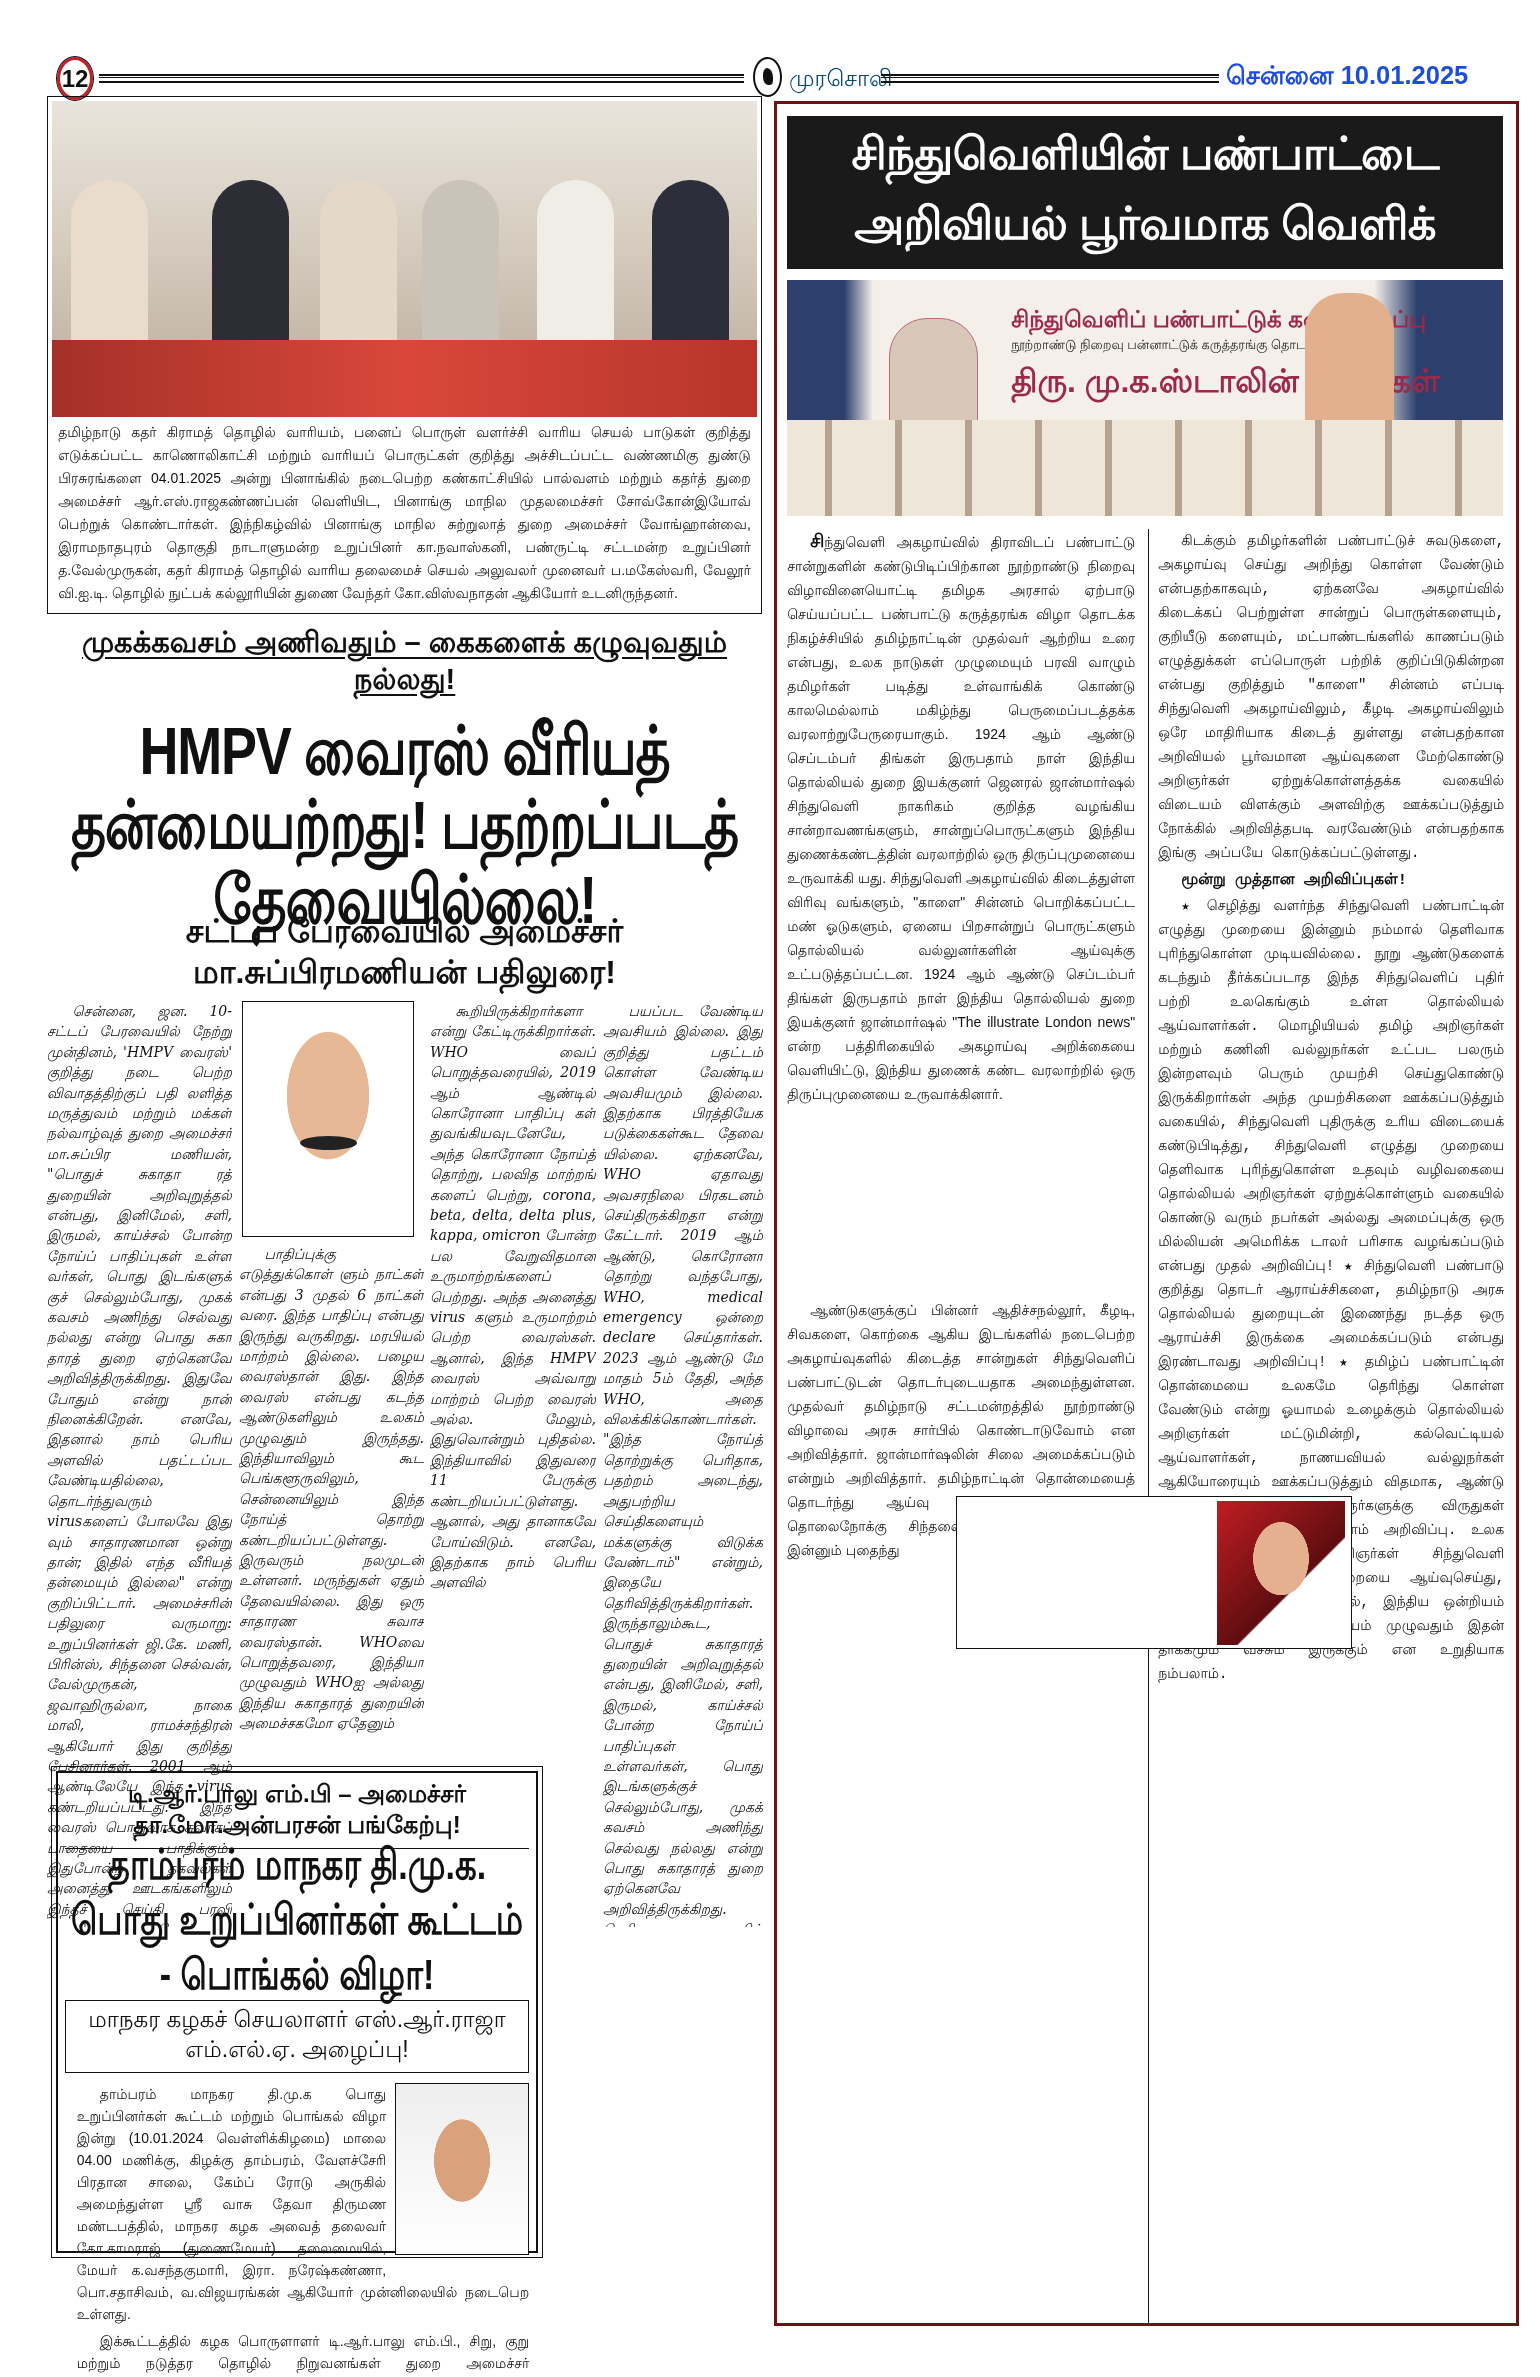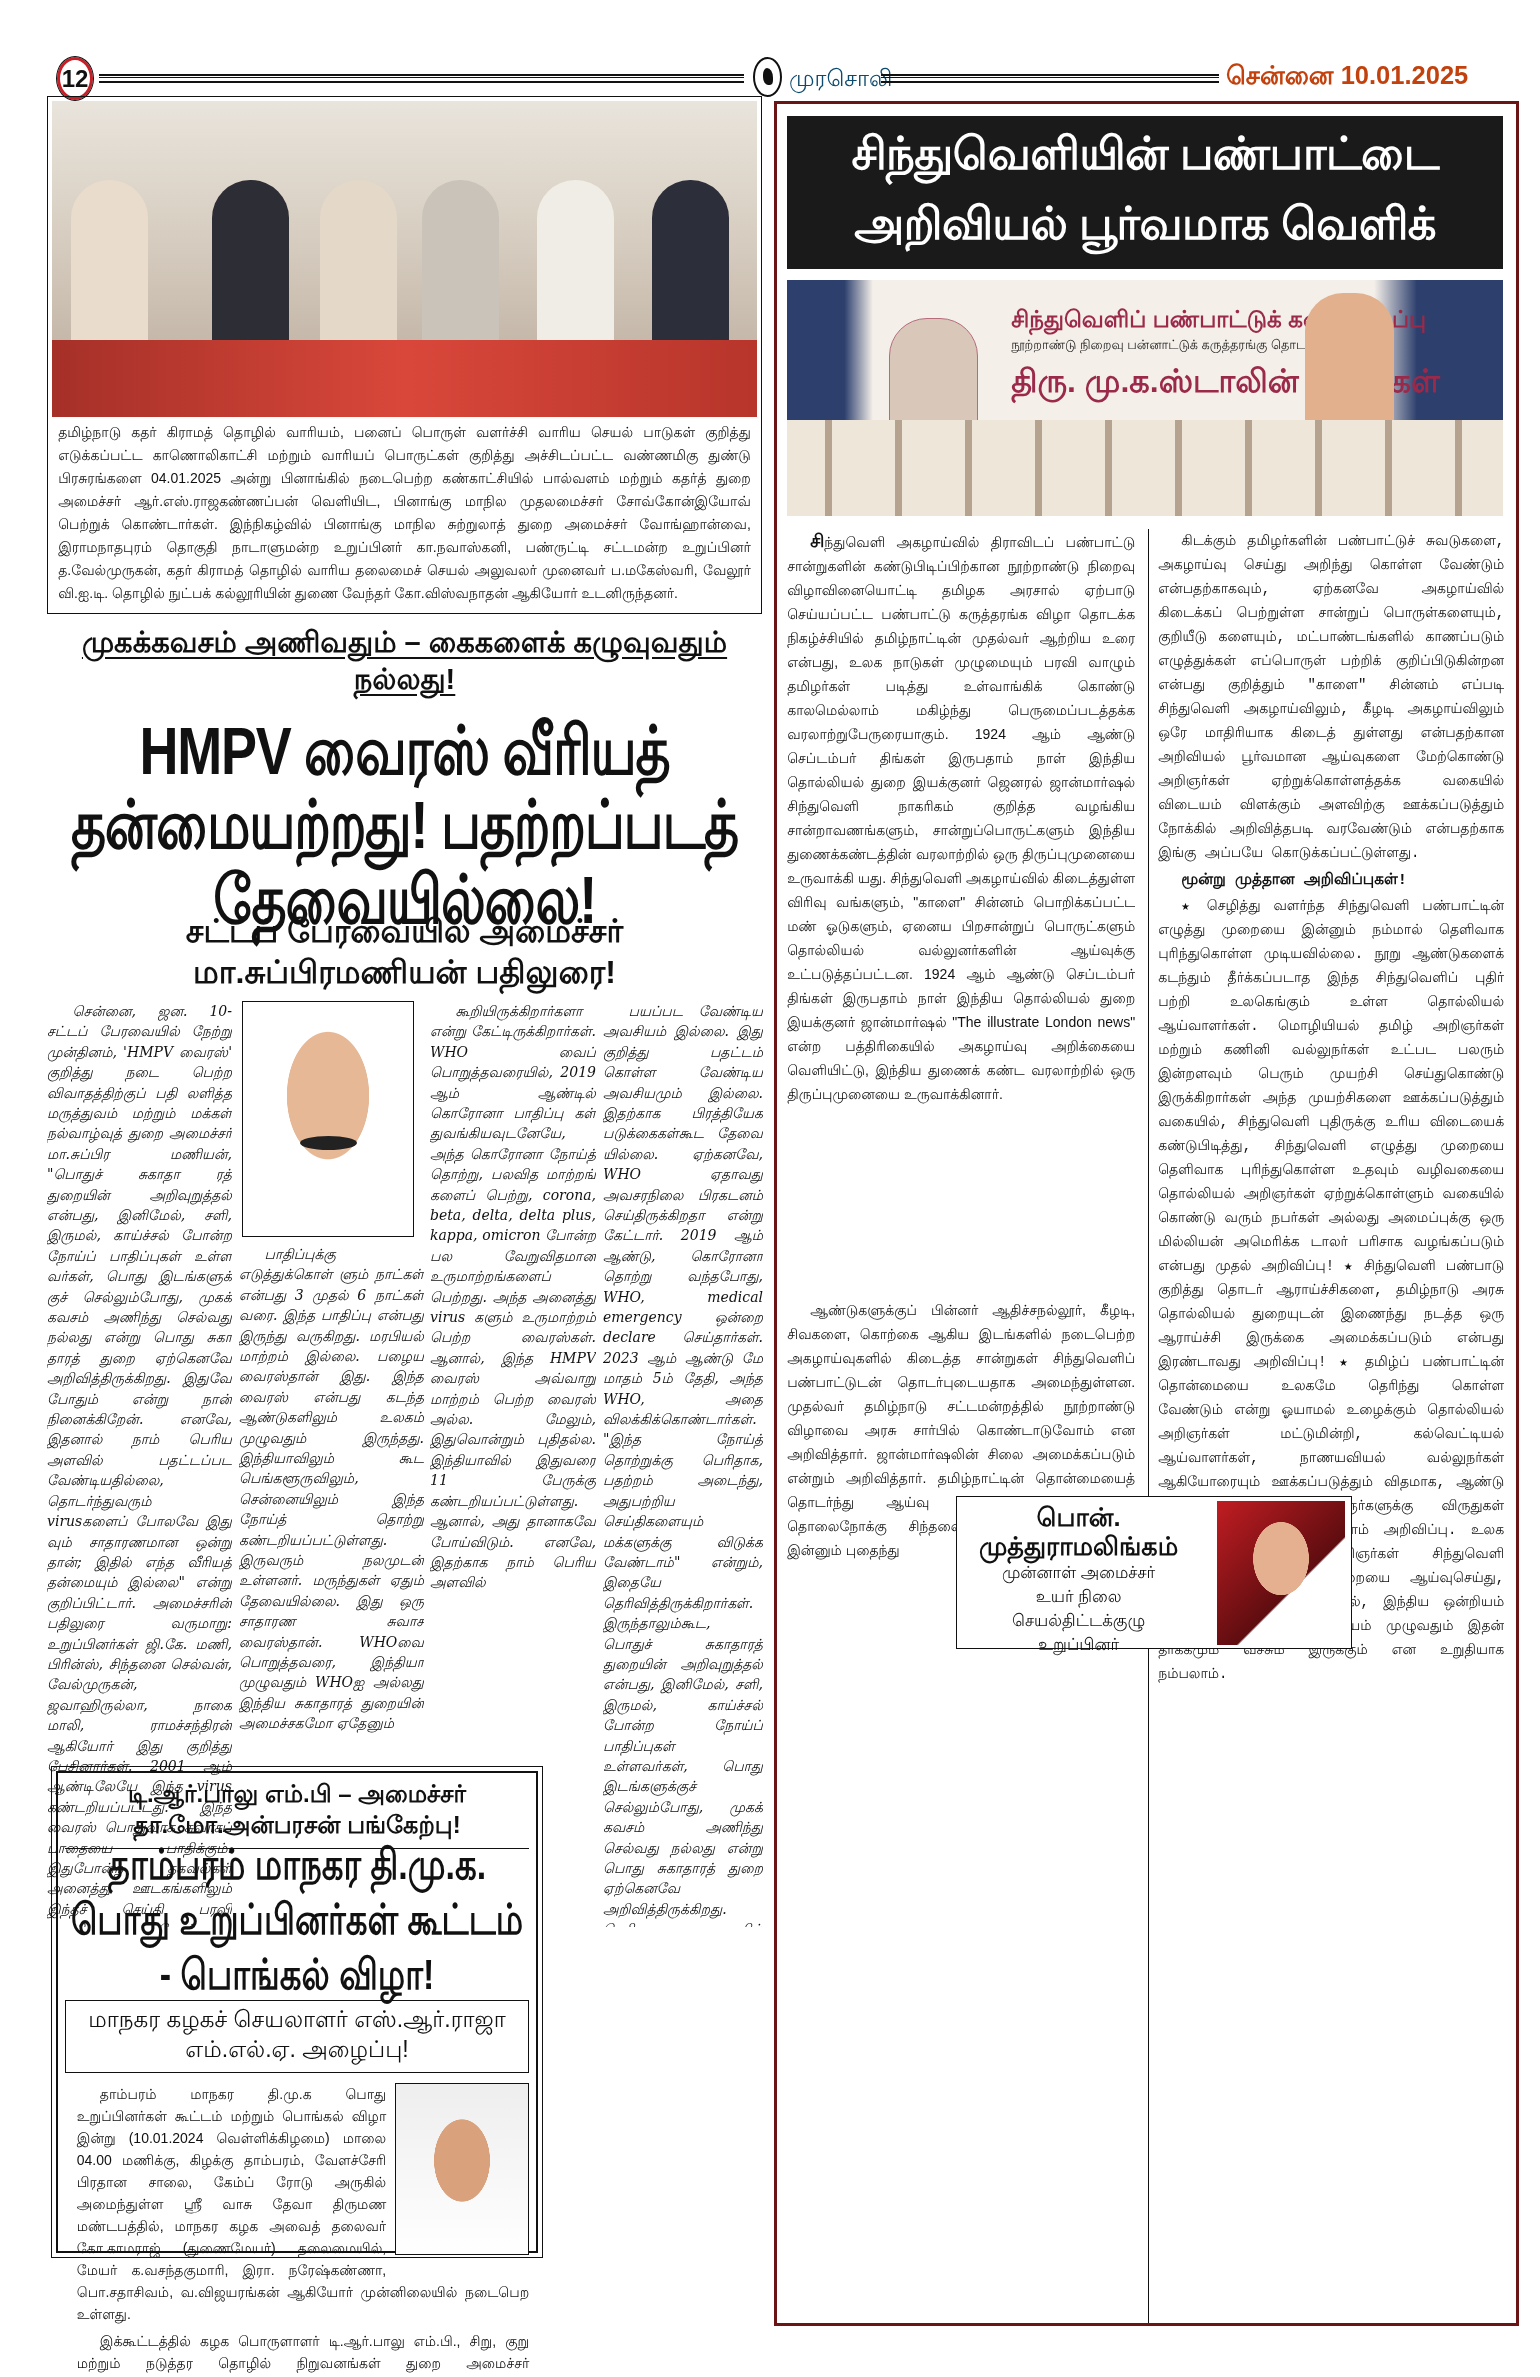--- a/index.html
+++ b/index.html
@@ -11,21 +11,21 @@
   .page-no { position: absolute; left: 0; top: 0; width: 36px; height: 43px; border-radius: 50%;
     border: 3.2px solid #c61f27; outline: 1.9px solid #111; background: #fff;
     font: bold 24px "Liberation Sans", sans-serif; display: flex; align-items: center; justify-content: center; color: #111; }
   .rule { position: absolute; top: 16.6px; height: 9px; border-top: 2.6px solid #111; border-bottom: 2.6px solid #111; }
   .rule::after { content: ""; position: absolute; left: 0; right: 0; top: 1.9px; border-top: 1.3px solid #111; }
   .rule.r1 { left: 42px; width: 645px; }
   .rule.r2 { left: 824px; width: 338px; }
   .paper-logo { position: absolute; left: 696px; top: 0; width: 29px; height: 40px; border-radius: 50%; border: 2.6px solid #111; background: #fff; }
   .paper-logo::after { content: ""; position: absolute; left: 7.7px; top: 9px; width: 10.2px; height: 16.6px; background: #111; border-radius: 40% 60% 30% 50%; }
   .paper-name { position: absolute; left: 732px; top: 8px; font: 23px "Liberation Sans", sans-serif; color: #0c4a6e; }
-  .dateline { position: absolute; left: 1169px; top: 3.8px; font: bold 25.5px "Liberation Sans", sans-serif; color: #c2410c; white-space: nowrap; text-align: center; }
+  .dateline { position: absolute; left: 1169px; top: 3.8px; font: bold 25.5px "Liberation Sans", sans-serif; color: #1d4ed8; white-space: nowrap; text-align: center; }
 
   
   .left-col { position: absolute; left: 47px; top: 96px; width: 715px; }
   .photo-box { border: 1.3px solid #111; padding: 3.8px; }
   .photo { width: 100%; height: 316px; position: relative; overflow: hidden;
     background: linear-gradient(180deg, #e9e4dc 0%, #d8cfc2 40%, #b9a99a 100%); }
   .photo .banner { position: absolute; left: 0; right: 0; bottom: 0; height: 77px; background: linear-gradient(90deg,#a53028,#d9473a,#b7352b); }
   .person { position: absolute; bottom: 25.5px; width: 77px; height: 211px; border-radius: 38px 38px 6.4px 6.4px; }
   .caption { font: 14px/23px "Liberation Sans", sans-serif; padding: 3.8px 6.4px 5.1px; text-align: justify; }
 
@@ -157,24 +157,17 @@
       <p><span class="dropcap">சி</span><span>ந்துவெளி அகழாய்வில் திராவிடப் பண்பாட்டு சான்றுகளின் கண்டுபிடிப்பிற்கான நூற்றாண்டு நிறைவு விழாவினையொட்டி தமிழக அரசால் ஏற்பாடு செய்யப்பட்ட பண்பாட்டு கருத்தரங்க விழா தொடக்க நிகழ்ச்சியில் தமிழ்நாட்டின் முதல்வர் ஆற்றிய உரை என்பது, உலக நாடுகள் முழுமையும் பரவி வாழும் தமிழர்கள் படித்து உள்வாங்கிக் கொண்டு காலமெல்லாம் மகிழ்ந்து பெருமைப்படத்தக்க வரலாற்றுபேருரையாகும். 1924 ஆம் ஆண்டு செப்டம்பர் திங்கள் இருபதாம் நாள் இந்திய தொல்லியல் துறை இயக்குனர் ஜெனரல் ஜான்மார்ஷல் சிந்துவெளி நாகரிகம் குறித்த வழங்கிய சான்றாவணங்களும், சான்றுப்பொருட்களும் இந்திய துணைக்கண்டத்தின் வரலாற்றில் ஒரு திருப்புமுனையை உருவாக்கி யது. சிந்துவெளி அகழாய்வில் கிடைத்துள்ள விரிவு வங்களும், "காளை" சின்னம் பொறிக்கப்பட்ட மண் ஓடுகளும், ஏனைய பிறசான்றுப் பொருட்களும் தொல்லியல் வல்லுனர்களின் ஆய்வுக்கு உட்படுத்தப்பட்டன. 1924 ஆம் ஆண்டு செப்டம்பர் திங்கள் இருபதாம் நாள் இந்திய தொல்லியல் துறை இயக்குனர் ஜான்மார்ஷல் "The illustrate London news" என்ற பத்திரிகையில் அகழாய்வு அறிக்கையை வெளியிட்டு, இந்திய துணைக் கண்ட வரலாற்றில் ஒரு திருப்புமுனையை உருவாக்கினார்.</span></p>
       <p style="margin-top:192px">ஆண்டுகளுக்குப் பின்னர் ஆதிச்சநல்லூர், கீழடி, சிவகளை, கொற்கை ஆகிய இடங்களில் நடைபெற்ற அகழாய்வுகளில் கிடைத்த சான்றுகள் சிந்துவெளிப் பண்பாட்டுடன் தொடர்புடையதாக அமைந்துள்ளன. முதல்வர் தமிழ்நாடு சட்டமன்றத்தில் நூற்றாண்டு விழாவை அரசு சார்பில் கொண்டாடுவோம் என அறிவித்தார். ஜான்மார்ஷலின் சிலை அமைக்கப்படும் என்றும் அறிவித்தார். தமிழ்நாட்டின் தொன்மையைத் தொடர்ந்து ஆய்வு செய்ய வேண்டுமென்ற தொலைநோக்கு சிந்தனையோடு, மண்ணுக்கடியில் இன்னும் புதைந்து</p>
     </div>
     <div class="rcol c2">
       <p>கிடக்கும் தமிழர்களின் பண்பாட்டுச் சுவடுகளை, அகழாய்வு செய்து அறிந்து கொள்ள வேண்டும் என்பதற்காகவும், ஏற்கனவே அகழாய்வில் கிடைக்கப் பெற்றுள்ள சான்றுப் பொருள்களையும், குறியீடு களையும், மட்பாண்டங்களில் காணப்படும் எழுத்துக்கள் எப்பொருள் பற்றிக் குறிப்பிடுகின்றன என்பது குறித்தும் "காளை" சின்னம் எப்படி சிந்துவெளி அகழாய்விலும், கீழடி அகழாய்விலும் ஒரே மாதிரியாக கிடைத் துள்ளது என்பதற்கான அறிவியல் பூர்வமான ஆய்வுகளை மேற்கொண்டு அறிஞர்கள் ஏற்றுக்கொள்ளத்தக்க வகையில் விடையம் விளக்கும் அளவிற்கு ஊக்கப்படுத்தும் நோக்கில் அறிவித்தபடி வரவேண்டும் என்பதற்காக இங்கு அப்பயே கொடுக்கப்பட்டுள்ளது.</p>
       <div class="subhead">மூன்று முத்தான அறிவிப்புகள்!</div>
       <p>★ செழித்து வளர்ந்த சிந்துவெளி பண்பாட்டின் எழுத்து முறையை இன்னும் நம்மால் தெளிவாக புரிந்துகொள்ள முடியவில்லை. நூறு ஆண்டுகளைக் கடந்தும் தீர்க்கப்படாத இந்த சிந்துவெளிப் புதிர் பற்றி உலகெங்கும் உள்ள தொல்லியல் ஆய்வாளர்கள். மொழியியல் தமிழ் அறிஞர்கள் மற்றும் கணினி வல்லுநர்கள் உட்பட பலரும் இன்றளவும் பெரும் முயற்சி செய்துகொண்டு இருக்கிறார்கள் அந்த முயற்சிகளை ஊக்கப்படுத்தும் வகையில், சிந்துவெளி புதிருக்கு உரிய விடையைக் கண்டுபிடித்து, சிந்துவெளி எழுத்து முறையை தெளிவாக புரிந்துகொள்ள உதவும் வழிவகையை தொல்லியல் அறிஞர்கள் ஏற்றுக்கொள்ளும் வகையில் கொண்டு வரும் நபர்கள் அல்லது அமைப்புக்கு ஒரு மில்லியன் அமெரிக்க டாலர் பரிசாக வழங்கப்படும் என்பது முதல் அறிவிப்பு! ★ சிந்துவெளி பண்பாடு குறித்து தொடர் ஆராய்ச்சிகளை, தமிழ்நாடு அரசு தொல்லியல் துறையுடன் இணைந்து நடத்த ஒரு ஆராய்ச்சி இருக்கை அமைக்கப்படும் என்பது இரண்டாவது அறிவிப்பு! ★ தமிழ்ப் பண்பாட்டின் தொன்மையை உலகமே தெரிந்து கொள்ள வேண்டும் என்று ஓயாமல் உழைக்கும் தொல்லியல் அறிஞர்கள் மட்டுமின்றி, கல்வெட்டியல் ஆய்வாளர்கள், நாணயவியல் வல்லுநர்கள் ஆகியோரையும் ஊக்கப்படுத்தும் விதமாக, ஆண்டு தோறும் இரண்டு அறிஞர்களுக்கு விருதுகள் வழங்கப்படும். இது மூன்றாம் அறிவிப்பு. உலக நாடுகள் தழுவிய அறிஞர்கள் சிந்துவெளி பண்பாட்டின் எழுத்து முறையை ஆய்வுசெய்து, தமிழக அரசின் அறிவிப்பால், இந்திய ஒன்றியம் மட்டுமல்ல, இந்திய ஒன்றியம் முழுவதும் இதன் தாக்கமும் வீச்சும் இருக்கும் என உறுதியாக நம்பலாம்.</p>
     </div>
 
     <div class="author-box">
-      <div class="text">
-        <div class="name">பொன். முத்துராமலிங்கம்</div>
-        <div>முன்னாள் அமைச்சர்</div>
-        <div>உயர் நிலை</div>
-        <div>செயல்திட்டக்குழு</div>
-        <div>உறுப்பினர்</div>
-      </div>
       <div class="pic"></div>
     </div>
   </div>
 </div>
 
 
 </body></html>

